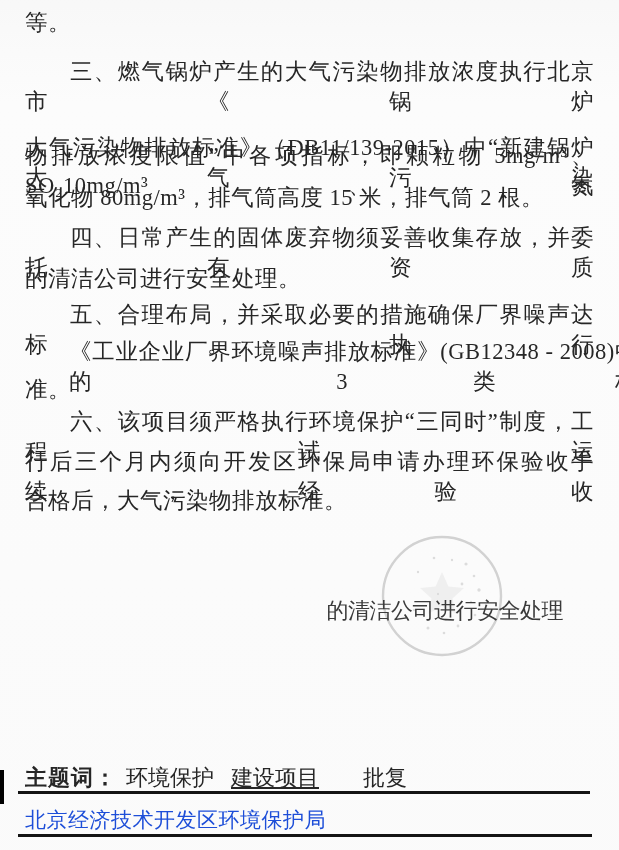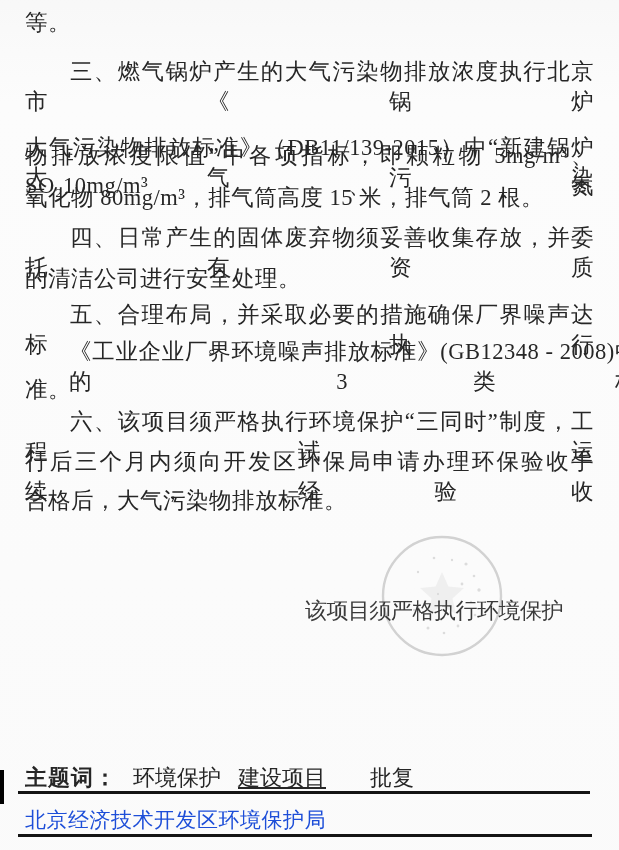--- a/index.html
+++ b/index.html
@@ -40,21 +40,21 @@
     font-size:22px;letter-spacing:-0.5px;
     color:#3a3a3a;
   }
 
   .subject-row{
     position:absolute;left:25px;top:763px;
     font-size:22px;white-space:nowrap;
   }
   .subject-label{font-weight:bold;letter-spacing:1px;}
   .kw{display:inline-block;}
-  .kw-1{margin-left:16px;}
+  .kw-1{margin-left:9px;}
   .kw-2{margin-left:17px;text-decoration:underline;}
   .kw-3{margin-left:44px;}
 
   .rule{position:absolute;background:#141414;height:3px;}
   .rule-subject{left:18px;top:791px;width:572px;}
   .rule-bottom{left:18px;top:834px;width:574px;}
 
   .footer-row{
     position:absolute;left:25px;top:806px;width:562px;
     display:flex;justify-content:space-between;align-items:baseline;
@@ -100,21 +100,21 @@
           <circle cx="66" cy="101" r="1.3"></circle>
         <circle cx="80" cy="94" r="1.4"></circle>
           <circle cx="36" cy="78" r="1.2"></circle>
         <circle cx="97" cy="83" r="1.3"></circle>
           <circle cx="60" cy="62" r="1.2"></circle>
         <circle cx="72" cy="74" r="1.3"></circle>
       </g>
     </svg>
   </div>
 
-  <div class="date-line">该项目须严格执行环境保护</div>
+  <div class="date-line">的清洁公司进行安全处理</div>
 
   <div class="subject-row">
     <span class="subject-label">主题词：</span><span class="kw kw-1">环境保护</span><span class="kw kw-2">建设项目</span><span class="kw kw-3">批复</span>
   </div>
 
   <div class="rule rule-subject"></div>
 
   <div class="footer-row">
     <span>北京经济技术开发区环境保护局</span>
   </div>

